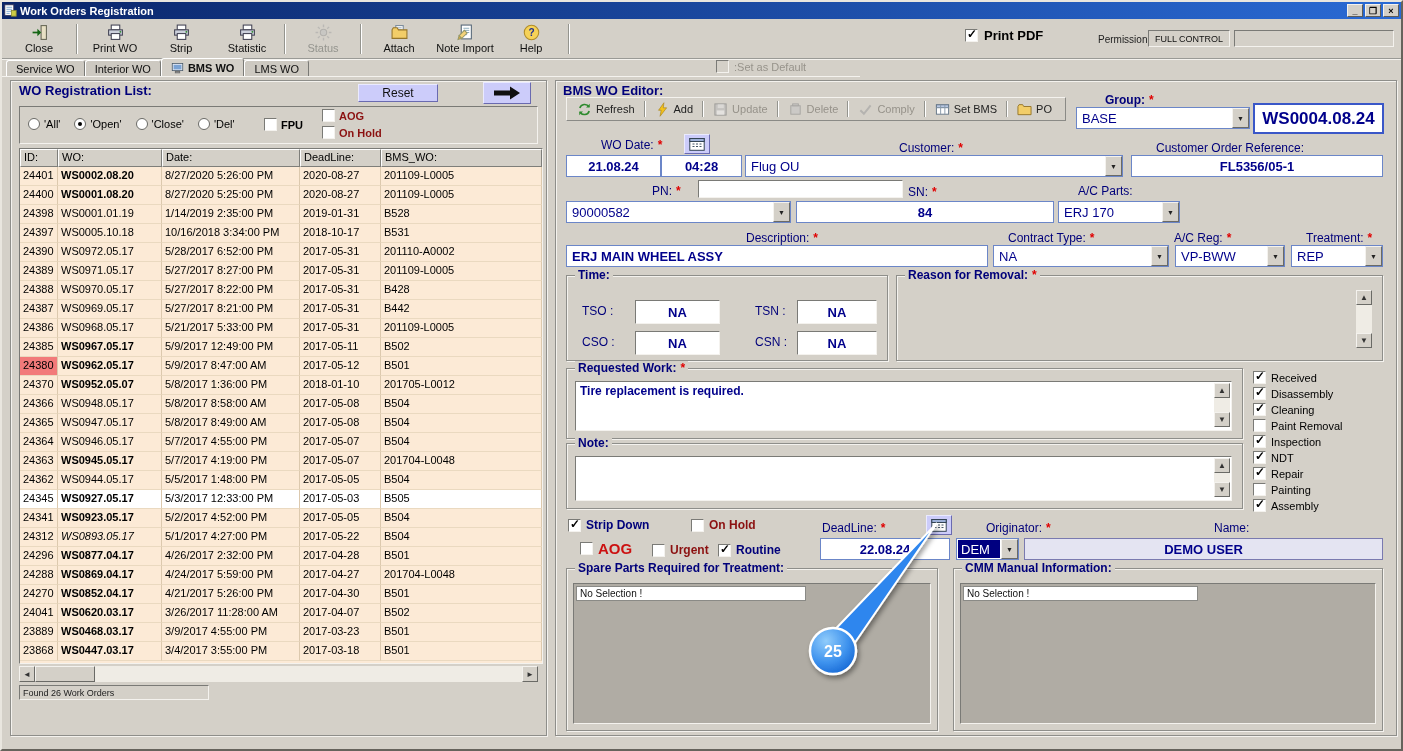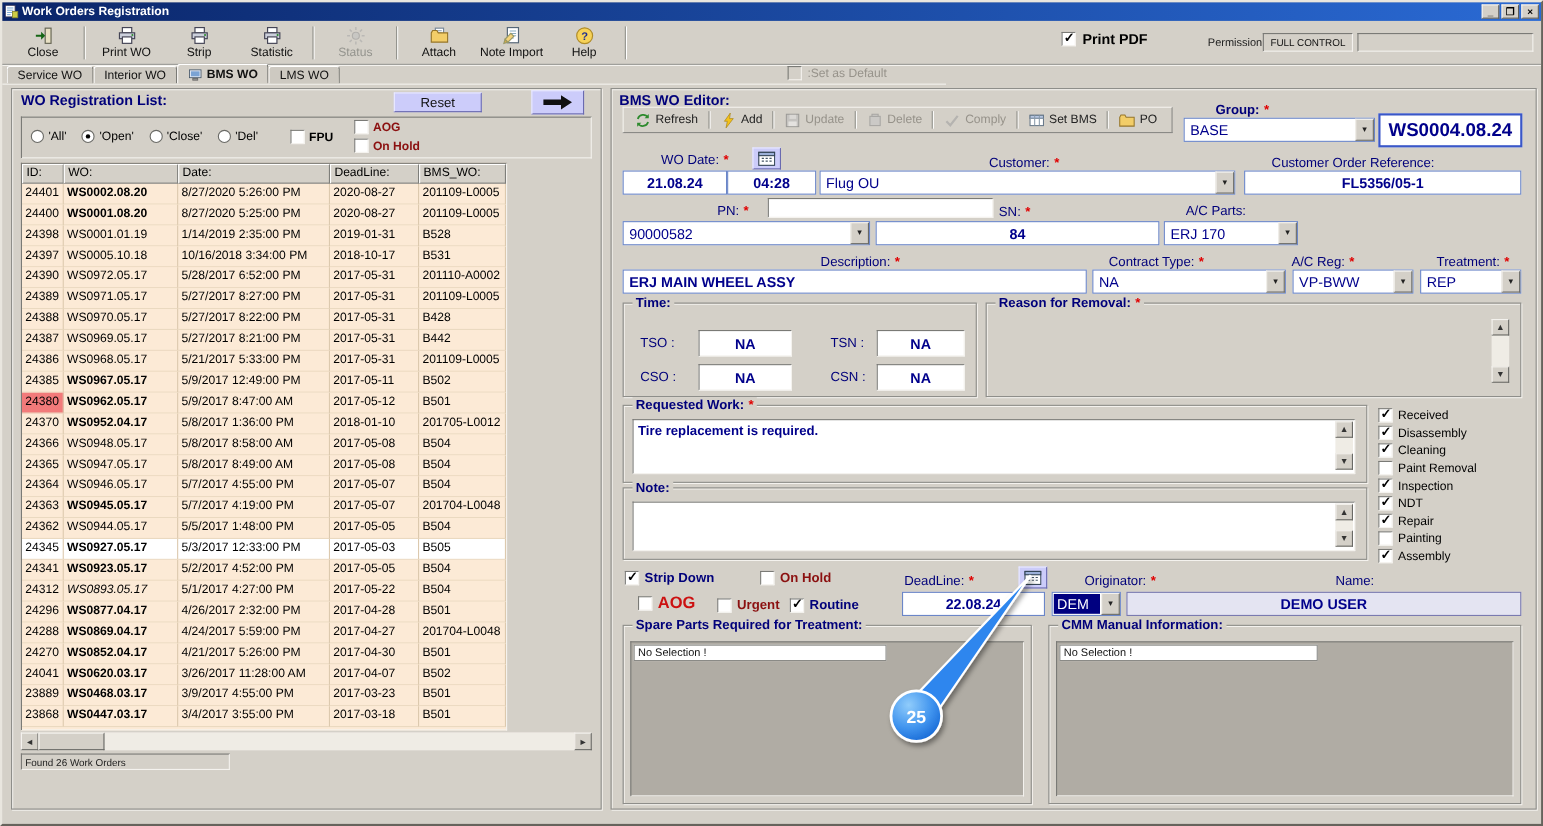--- a/index.html
+++ b/index.html
@@ -273,21 +273,21 @@
       <label class="fitem dred" style="position:absolute;left:302px;top:2px">
         <span class="cb"></span>
         <span>AOG</span>
       </label>
       <label class="fitem dred" style="position:absolute;left:302px;top:19px">
         <span class="cb"></span>
         <span>On Hold</span>
       </label>
     </div>
 
-    <div class="wtable" style="left:8px;top:67px;width:442px;height:516px">
+    <div class="wtable" style="left:8px;top:67px;width:524px;height:516px">
       <div class="thead" id="thead">
           <div class="th" style="width: 38px;">ID:</div>
           <div class="th" style="width: 104px;">WO:</div>
           <div class="th" style="width: 138px;">Date:</div>
           <div class="th" style="width: 81px;">DeadLine:</div>
           <div class="th" style="flex: 1 1 0%;">BMS_WO:</div>
         </div>
       <div class="tbody" id="tbody">
           <div class="trow">
             <div class="td" style="width: 38px;">24401</div>
@@ -361,21 +361,21 @@
           </div>
           <div class="trow">
             <div class="td hl" style="width: 38px;">24380</div>
             <div class="td b" style="width: 104px;">WS0962.05.17</div>
             <div class="td" style="width: 138px;">5/9/2017 8:47:00 AM</div>
             <div class="td" style="width: 81px;">2017-05-12</div>
             <div class="td" style="flex: 1 1 0%;">B501</div>
           </div>
           <div class="trow">
             <div class="td" style="width: 38px;">24370</div>
-            <div class="td b" style="width: 104px;">WS0952.04.17</div>
+            <div class="td b" style="width: 104px;">WS0952.05.07</div>
             <div class="td" style="width: 138px;">5/8/2017 1:36:00 PM</div>
             <div class="td" style="width: 81px;">2018-01-10</div>
             <div class="td" style="flex: 1 1 0%;">201705-L0012</div>
           </div>
           <div class="trow">
             <div class="td" style="width: 38px;">24366</div>
             <div class="td" style="width: 104px;">WS0948.05.17</div>
             <div class="td" style="width: 138px;">5/8/2017 8:58:00 AM</div>
             <div class="td" style="width: 81px;">2017-05-08</div>
             <div class="td" style="flex: 1 1 0%;">B504</div>

